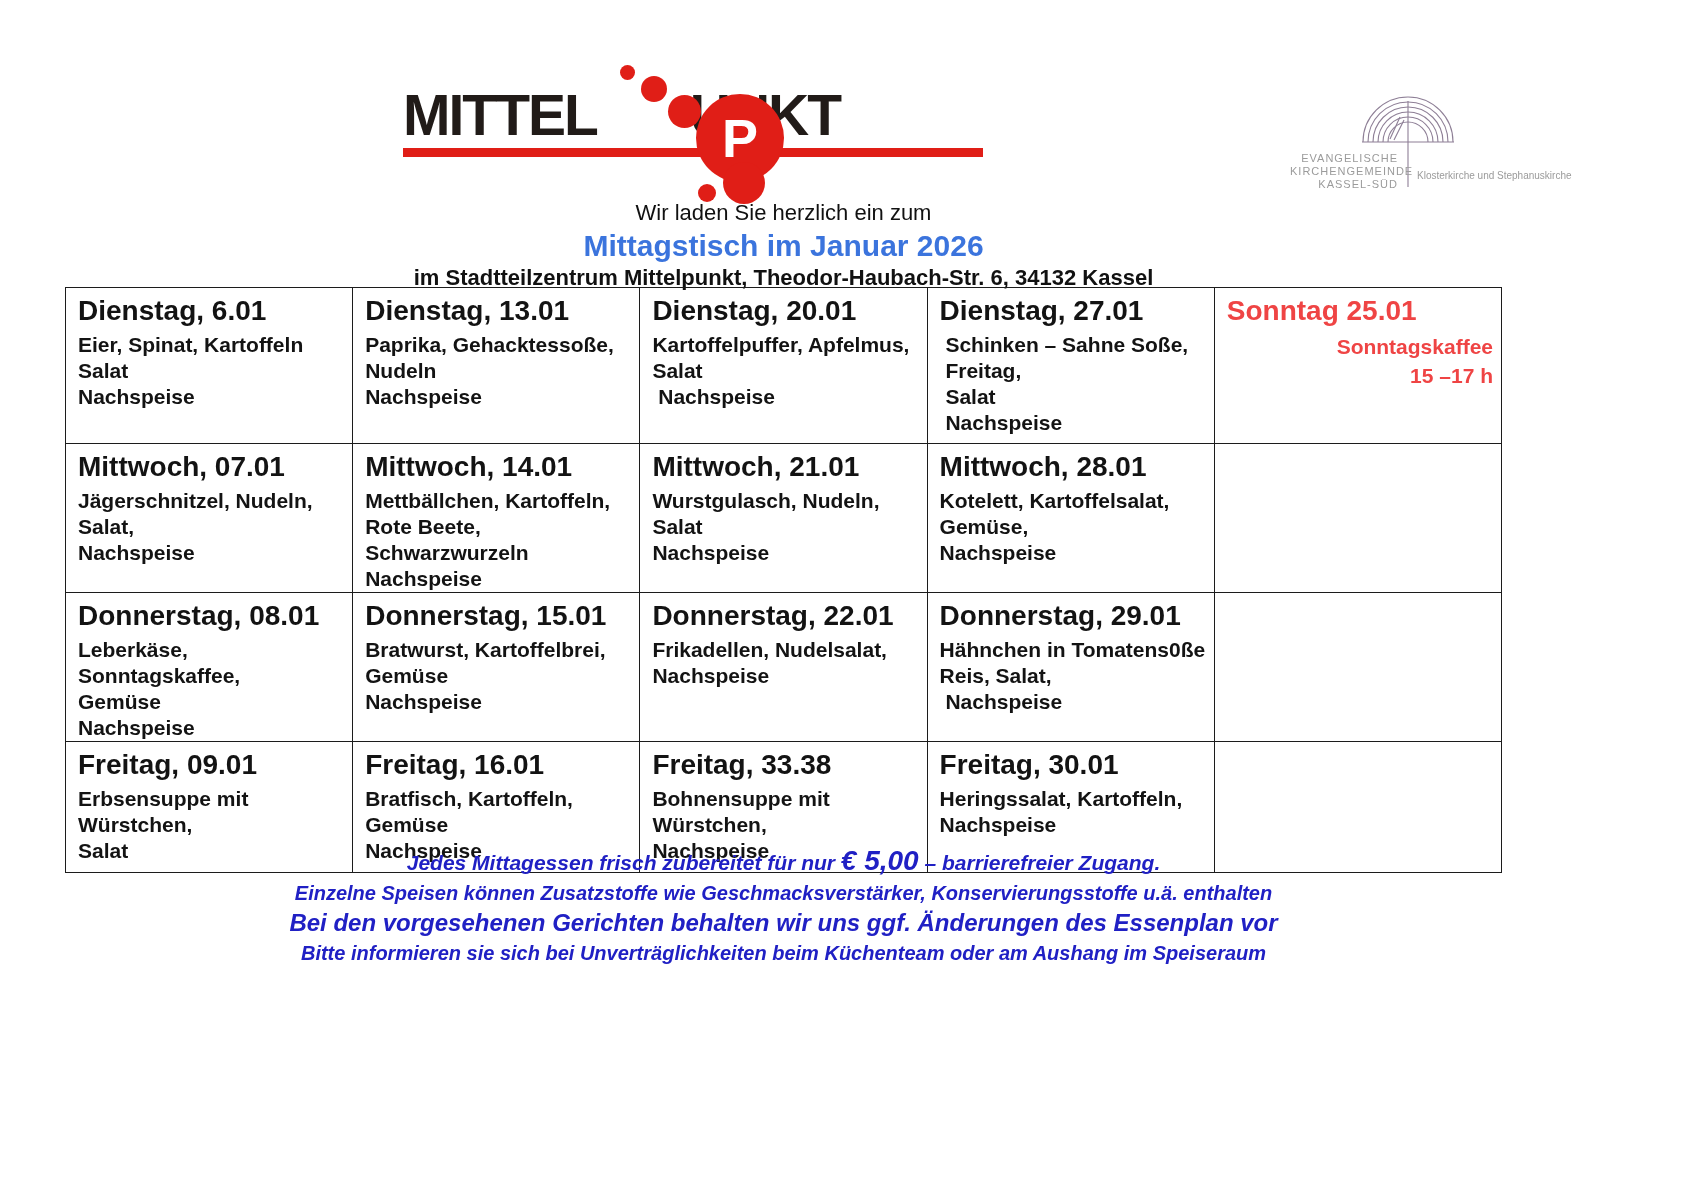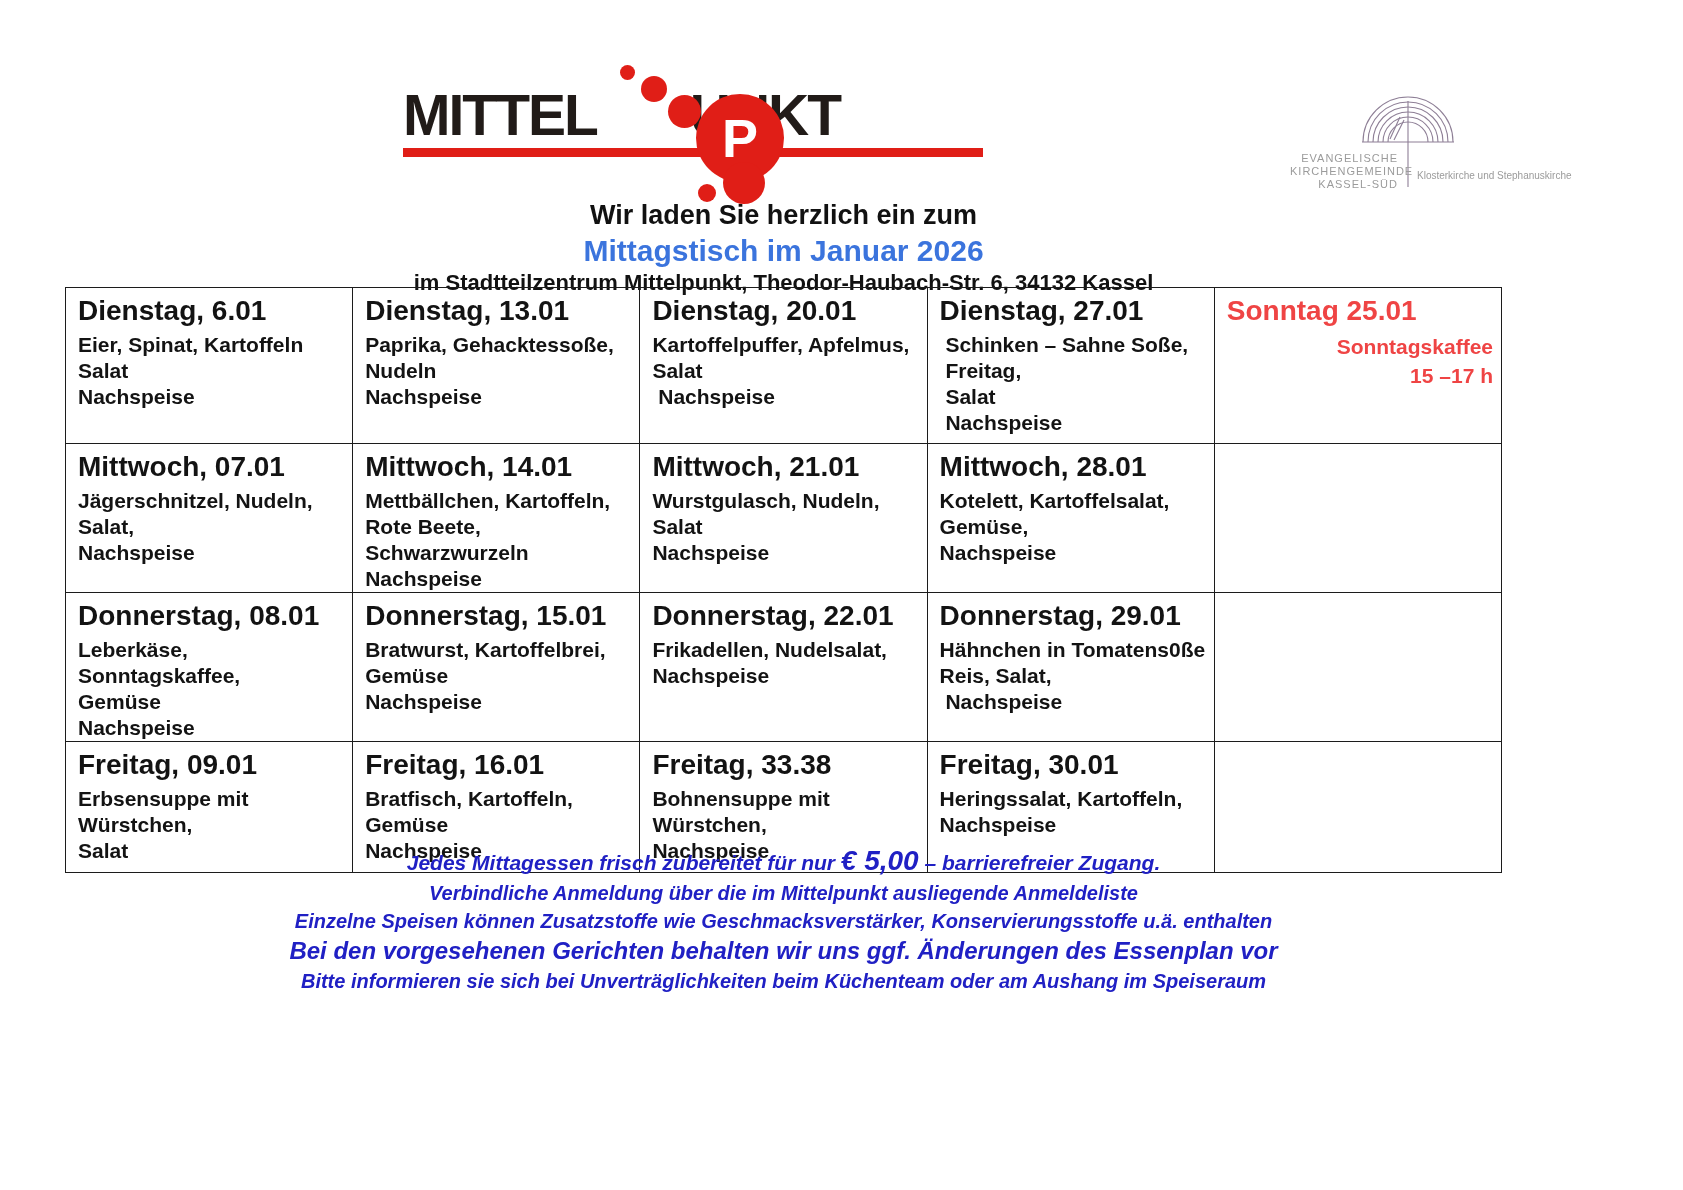--- a/index.html
+++ b/index.html
@@ -25,21 +25,21 @@
 
   
   .church { position:absolute; left:1290px; top:95px; width:340px; height:100px; color:#9b9b9b; }
   .church-arcs { position:absolute; left:70px; top:0; }
   .church-name { position:absolute; left:0; top:57px; width:108px; text-align:right;
                  font-size:11px; line-height:13px; letter-spacing:1px; }
   .church-sub  { position:absolute; left:127px; top:75px; font-size:10px; white-space:nowrap; }
 
   
   .header-block { position:absolute; left:65px; top:200px; width:1437px; text-align:center; }
-  .invite  { font-size:27px; font-weight:bold; color:#111; }
+  .invite  { font-size:22px; font-weight:normal; color:#111; }
   .title   { font-size:30px; font-weight:bold; color:#3b74dd; margin-top:3px; }
   .address { font-size:22px; font-weight:bold; color:#111; margin-top:2px; }
 
   
   table.menu { position:absolute; left:65px; top:287px; width:1437px; border-collapse:collapse;
                table-layout:fixed; }
   table.menu td { border:1.5px solid #1c1c1c; vertical-align:top; padding:7px 8px 0 12px; overflow:hidden; }
   tr.r1 { height:156px; } tr.r2 { height:132px; } tr.r3 { height:132px; } tr.r4 { height:131px; }
   .day { font-size:28px; font-weight:bold; 
          text-decoration-thickness:2px; text-underline-offset:4px; margin-bottom:5px; white-space:pre-wrap; }
@@ -214,19 +214,18 @@
         <div class="mline">Heringssalat, Kartoffeln,</div>
         <div class="mline">Nachspeise</div>
       </td>
       <td></td>
     </tr>
   </tbody>
     </table>
 
   <div class="footer">
     <div class="f-line f-line1"><span>Jedes Mittagessen frisch zubereitet für nur </span><span class="f-price">€ 5,00</span><span> – barrierefreier Zugang.</span></div>
-    <div class="f-line">Verbindliche Anmeldung über die im Mittelpunkt ausliegende Anmeldeliste</div>
     <div class="f-line">Einzelne Speisen können Zusatzstoffe wie Geschmacksverstärker, Konservierungsstoffe u.ä. enthalten</div>
     <div class="f-line f-line6">Bei den vorgesehenen Gerichten behalten wir uns ggf. Änderungen des Essenplan vor</div>
     <div class="f-line">Bitte informieren sie sich bei Unverträglichkeiten beim Küchenteam oder am Aushang im Speiseraum</div>
   </div>
 
 </div>
 
 </body></html>

